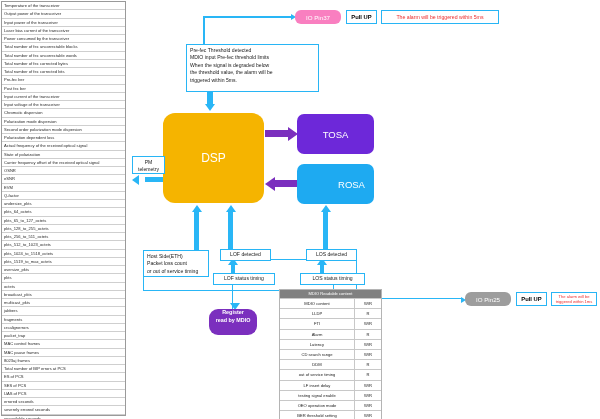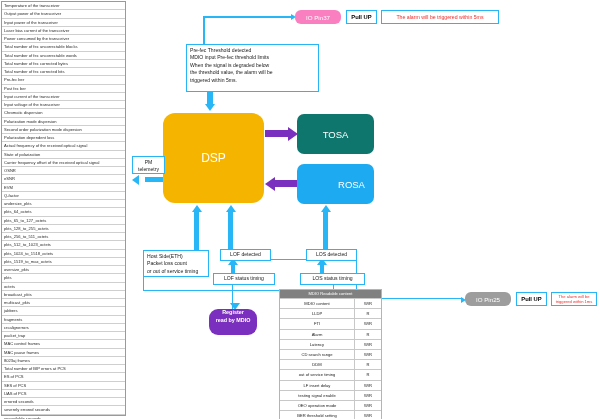--- a/index.html
+++ b/index.html
@@ -14,21 +14,21 @@
                  overflow:hidden;box-sizing:border-box;}
   #pm-table .row:last-child{border-bottom:none;}
 
   
   .node{position:absolute;box-sizing:border-box;display:flex;align-items:center;
         justify-content:center;text-align:center;}
   .rounded{border-radius:9px;}
 
   #dsp{left:163px;top:113px;width:101px;height:90px;background:#f5b400;
        color:#fff;font-size:12px;border-radius:12px;}
-  #tosa{left:297px;top:114px;width:77px;height:40px;background:#0f766e;
+  #tosa{left:297px;top:114px;width:77px;height:40px;background:#6d28d9;
         color:#fff;font-size:9.5px;border-radius:7px;}
   #rosa{left:297px;top:164px;width:77px;height:40px;background:#1eaaf1;
         color:#fff;font-size:9.5px;border-radius:7px;padding-left:32px;}
 
   .cyanbox{border:1.2px solid #28b5f5;background:#fff;font-size:5.1px;
            color:#1a1a1a;line-height:1.45;padding:2px 3px;}
 
   #callout{left:186px;top:44px;width:133px;height:48px;justify-content:flex-start;
            align-items:flex-start;text-align:left;}
   #pm-telemetry{left:132px;top:156px;width:33px;height:18px;flex-direction:column;}

